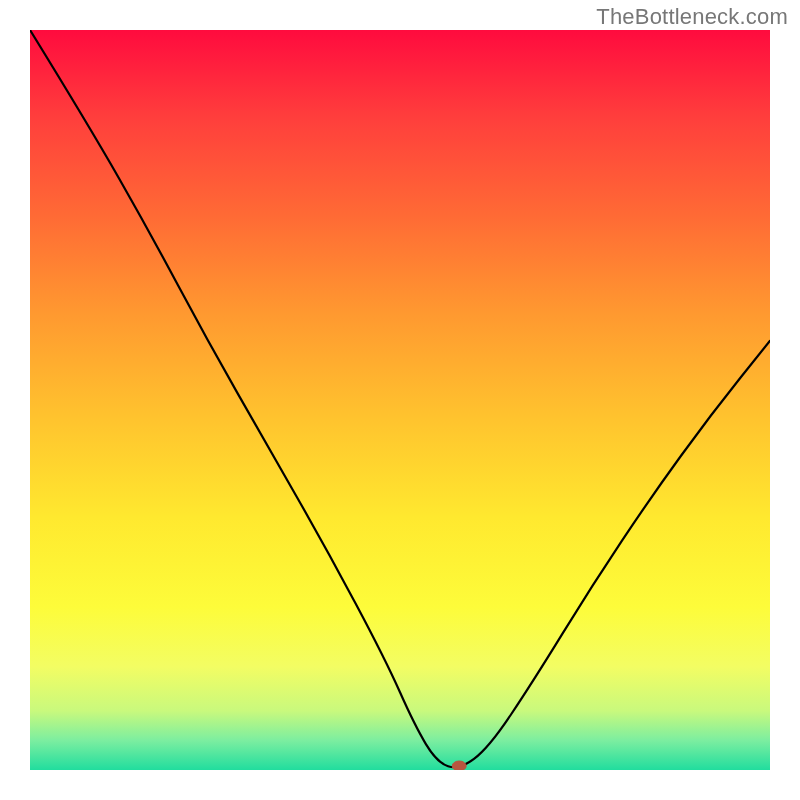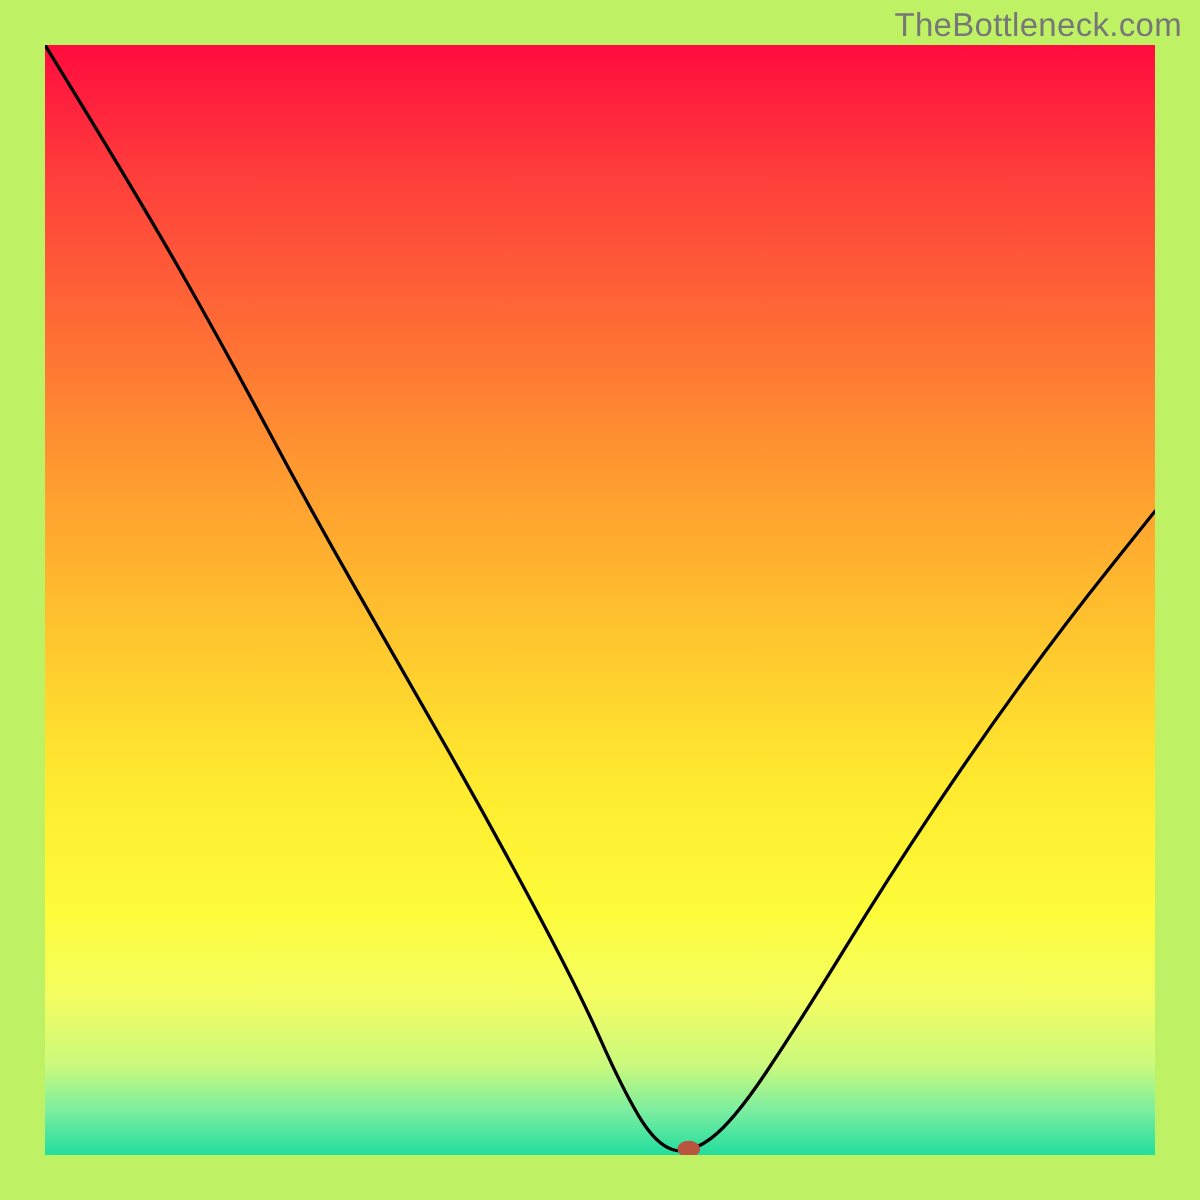--- a/index.html
+++ b/index.html
@@ -8,21 +8,21 @@
     width: 800px;
     height: 800px;
     background: #000;
     overflow: hidden;
     font-family: Arial, Helvetica, sans-serif;
   }
   .frame {
     position: relative;
     width: 800px;
     height: 800px;
-    background: #bef264;
+    background: #ffffff;
   }
   .watermark {
     position: absolute;
     top: 4px;
     right: 12px;
     color: #777;
     font-size: 22px;
     font-weight: 500;
     letter-spacing: 0.2px;
     user-select: none;

